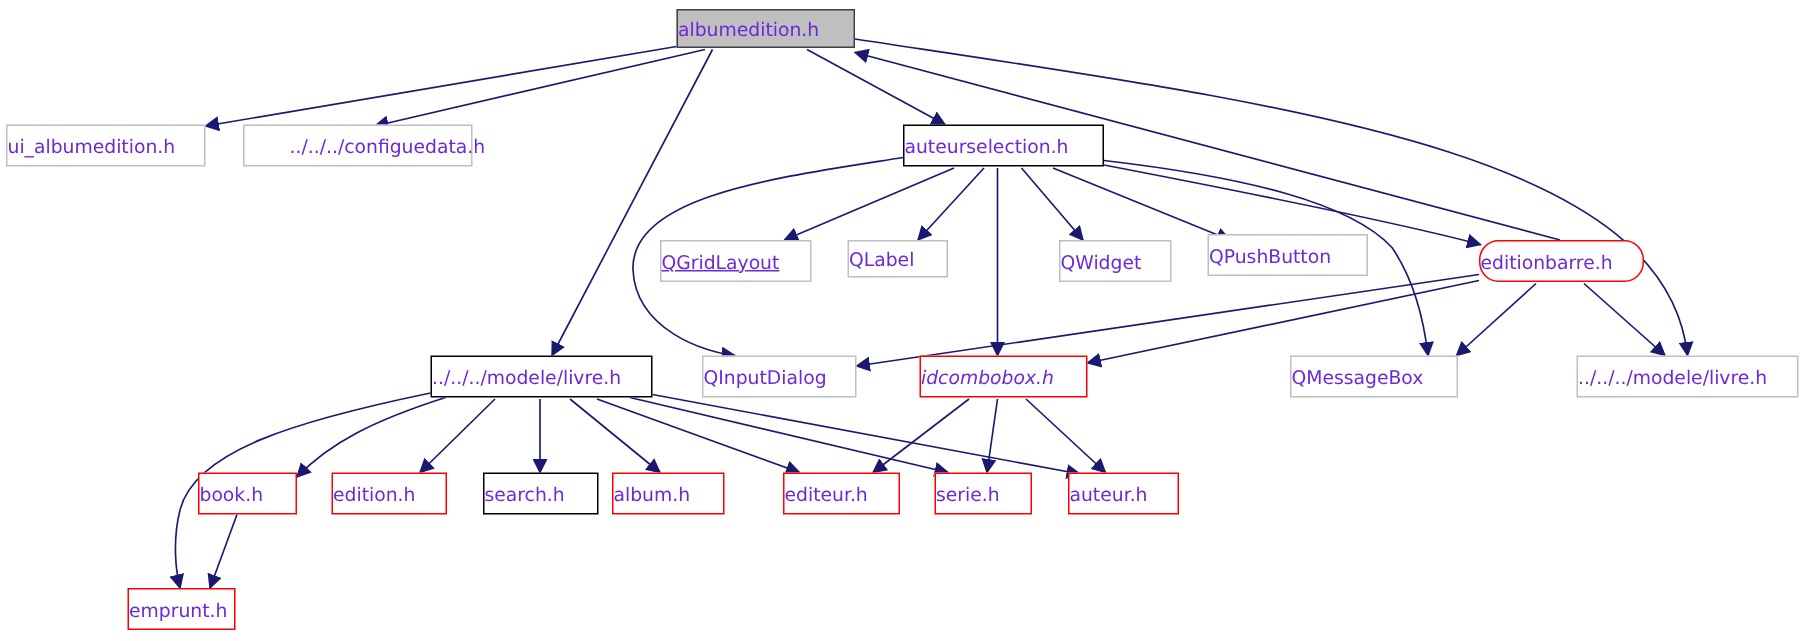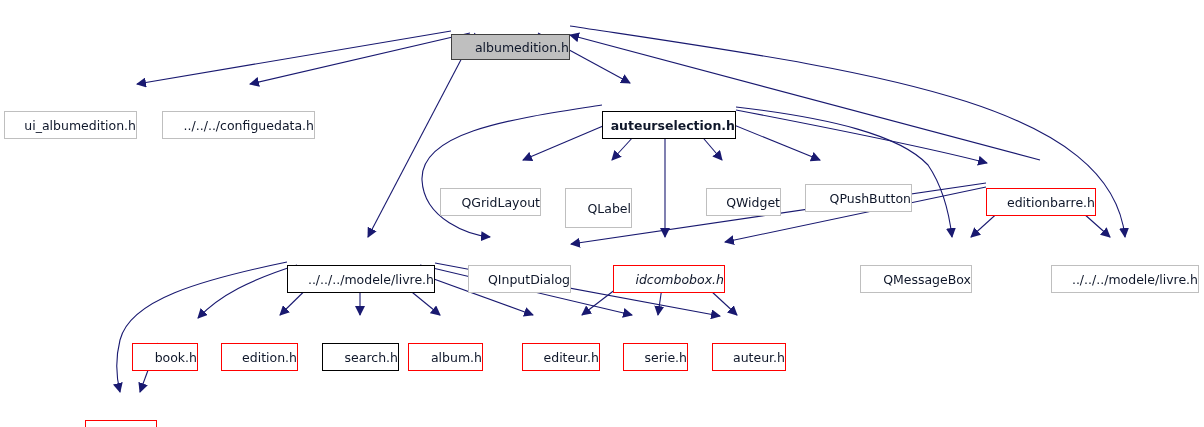--- a/index.html
+++ b/index.html
@@ -1,21 +1,21 @@
 <!DOCTYPE html>
 <html><head>
 <meta charset="utf-8">
 <style>
   html, body { margin: 0; padding: 0; background: #ffffff; }
   body { width: 1204px; height: 427px; position: relative; overflow: hidden;
          font-family: "DejaVu Sans", sans-serif; }
   #graph { position: absolute; left: 0; top: 0; width: 1204px; height: 427px; }
   .node-box { position: absolute; box-sizing: border-box; background: #ffffff;
-              display: flex; align-items: center; justify-content: flex-end;
-              font-size: 12.5px; color: #0f172a; white-space: nowrap; cursor: pointer; margin-top: 28px; }
+              display: flex; align-items: center; justify-content: flex-start;
+              font-size: 12.5px; color: #6d28d9; white-space: nowrap; cursor: pointer; }
   .node-box.style-root { background: #bfbfbf; border: 1px solid #404040; cursor: default; }
   .node-box.style-documented { border: 1px solid #000000; }
   .node-box.style-external { border: 1px solid #bfbfbf; cursor: default; }
   .node-box.style-truncated { border: 1px solid #ff0000; }
 </style>
 </head>
 <body>
 
 <svg id="graph" xmlns="http://www.w3.org/2000/svg" width="1204" height="427">
   <defs>
@@ -60,36 +60,36 @@
 <div id="nodes">
     <div class="node-box style-root" style="left: 451px; top: 6px; width: 119px; height: 26px;">
       <span>albumedition.h</span>
     </div>
     <div class="node-box style-external" style="left: 4px; top: 83px; width: 133px; height: 28px;">
       <span>ui_albumedition.h</span>
     </div>
     <div class="node-box style-external" style="left: 162px; top: 83px; width: 153px; height: 28px; padding-left: 30px;">
       <span>../../../configuedata.h</span>
     </div>
-    <div class="node-box style-documented" style="left: 602px; top: 83px; width: 134px; height: 28px; font-weight: bold;">
+    <div class="node-box style-documented" style="left: 602px; top: 83px; width: 134px; height: 28px;">
       <span>auteurselection.h</span>
     </div>
-    <div class="node-box style-external" style="left: 440px; top: 160px; width: 101px; height: 28px;">
+    <div class="node-box style-external" style="left: 440px; top: 160px; width: 101px; height: 28px; text-decoration: underline;">
       <span>QGridLayout</span>
     </div>
-    <div class="node-box style-external" style="left: 565px; top: 160px; width: 67px; height: 40px;">
+    <div class="node-box style-external" style="left: 565px; top: 160px; width: 67px; height: 25px;">
       <span>QLabel</span>
     </div>
     <div class="node-box style-external" style="left: 706px; top: 160px; width: 75px; height: 28px;">
       <span>QWidget</span>
     </div>
     <div class="node-box style-external" style="left: 805px; top: 156px; width: 107px; height: 28px;">
       <span>QPushButton</span>
     </div>
-    <div class="node-box style-truncated" style="left: 986px; top: 160px; width: 110px; height: 28px;">
+    <div class="node-box style-truncated" style="left: 986px; top: 160px; width: 110px; height: 28px; border-radius: 13px;">
       <span>editionbarre.h</span>
     </div>
     <div class="node-box style-documented" style="left: 287px; top: 237px; width: 148px; height: 28px;">
       <span>../../../modele/livre.h</span>
     </div>
     <div class="node-box style-external" style="left: 468px; top: 237px; width: 103px; height: 28px;">
       <span>QInputDialog</span>
     </div>
     <div class="node-box style-truncated" style="left: 613px; top: 237px; width: 112px; height: 28px; font-style: italic;">
       <span>idcombobox.h</span>

